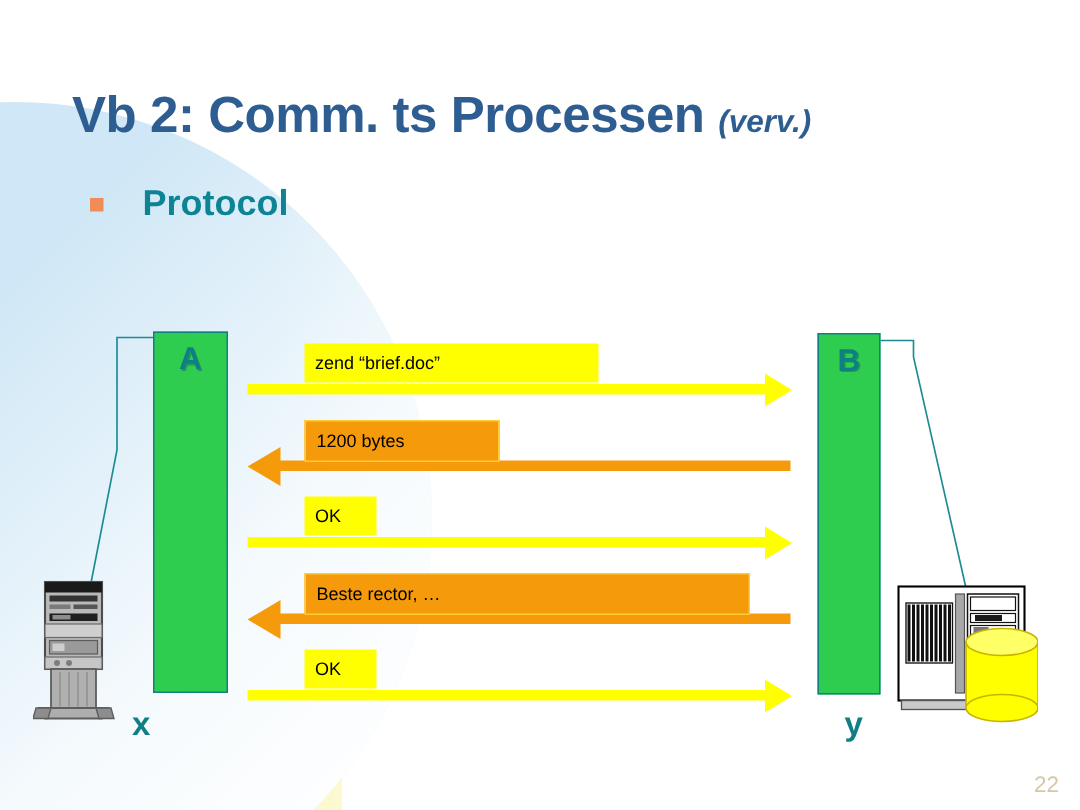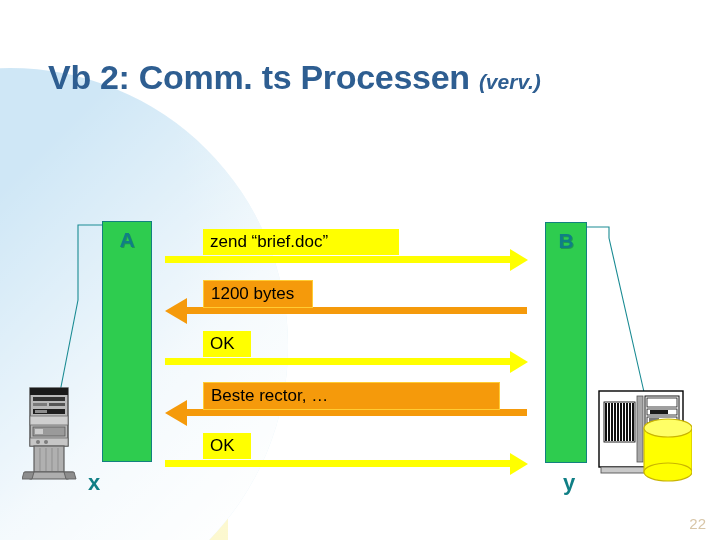--- a/index.html
+++ b/index.html
@@ -108,21 +108,21 @@
     border-left: 18px solid #ffff00;
   }
   .arrowhead.left {
     border-top: 13px solid transparent;
     border-bottom: 13px solid transparent;
     border-right: 22px solid #f59a0b;
   }
   .msg-label {
     position: absolute;
     box-sizing: border-box;
-    font-size: 17px;
+    font-size: 12px;
     color: #000000;
     line-height: 26px;
     padding: 0 5px 0 7px;
     white-space: nowrap;
   }
   .msg-label.yellow { background: #ffff00; }
   .msg-label.orange { background: #f59a0b; border: 1px solid #ffcc33; }
   
   .endpoint-label {
     position: absolute;
@@ -150,20 +150,24 @@
 
   <div class="bg-cream"></div>
   <div class="bg-circle"></div>
   <div class="bg-circle-fade"></div>
 
   <div class="title">
     <span>Vb 2: Comm. ts Processen</span>
     <span class="verv">(verv.)</span>
   </div>
 
+  <div class="bullet-row">
+    <span class="bullet-mark"></span>
+    <span class="bullet-text">Protocol</span>
+  </div>
 
   <svg class="connector" width="720" height="540">
     <polyline points="102,225 78,225 78,300 60,392" fill="none" stroke="#1a8b93" stroke-width="1.1"></polyline>
     <polyline points="587,227 609,227 609,238 644,392" fill="none" stroke="#1a8b93" stroke-width="1.1"></polyline>
   </svg>
 
   <div class="procbar left">
     <div class="procbar-label">A</div>
   </div>
 
@@ -173,21 +177,21 @@
 
   <div id="messages">
       <div class="msg">
         <div class="msg-line yellow" style="left: 165px; top: 256px; width: 346px;"></div>
         <div class="arrowhead right" style="left: 510px; top: 249px;"></div>
         <div class="msg-label yellow" style="left: 203px; top: 229px; width: 196px;">zend “brief.doc”</div>
       </div>
       <div class="msg">
         <div class="msg-line orange" style="left: 185px; top: 307px; width: 342px;"></div>
         <div class="arrowhead left" style="left: 165px; top: 298px;"></div>
-        <div class="msg-label orange" style="left: 203px; top: 280px; width: 110px;">1200 bytes</div>
+        <div class="msg-label orange" style="left: 203px; top: 280px; width: 130px;">1200 bytes</div>
       </div>
       <div class="msg">
         <div class="msg-line yellow" style="left: 165px; top: 358px; width: 346px;"></div>
         <div class="arrowhead right" style="left: 510px; top: 351px;"></div>
         <div class="msg-label yellow" style="left: 203px; top: 331px; width: 48px;">OK</div>
       </div>
       <div class="msg">
         <div class="msg-line orange" style="left: 185px; top: 409px; width: 342px;"></div>
         <div class="arrowhead left" style="left: 165px; top: 400px;"></div>
         <div class="msg-label orange" style="left: 203px; top: 382px; width: 297px;">Beste rector, …</div>

